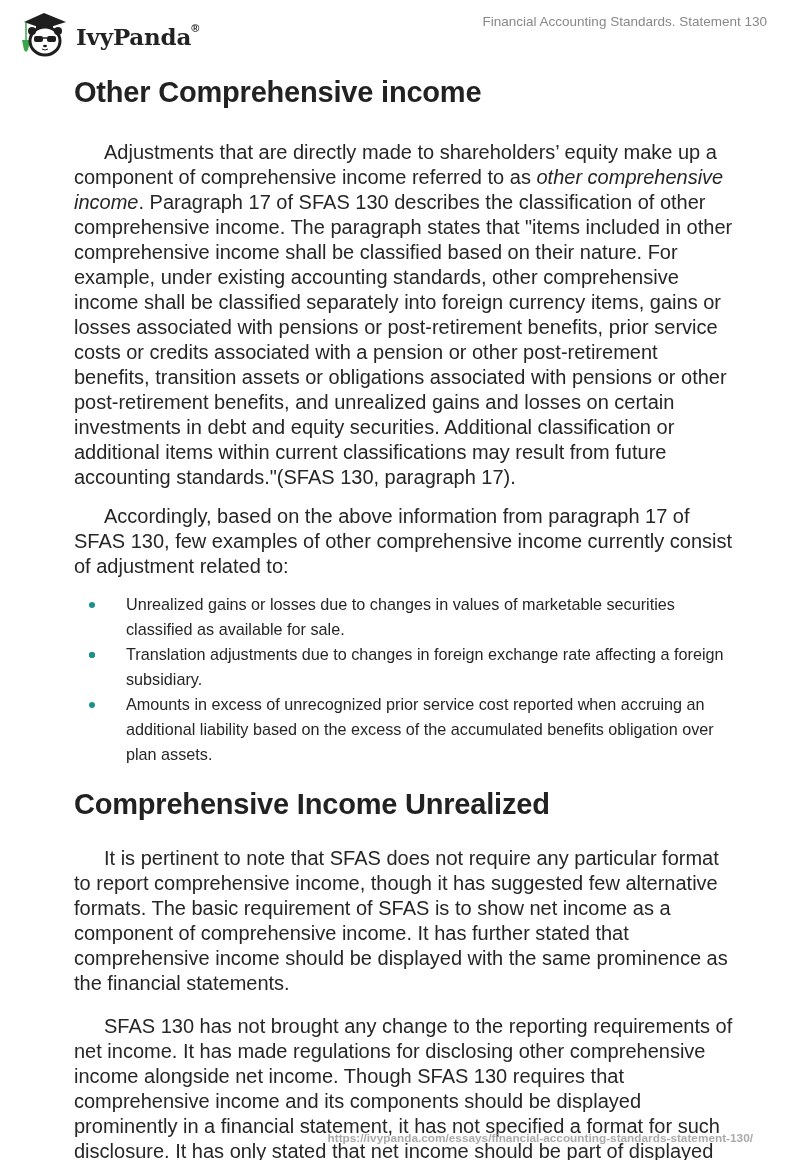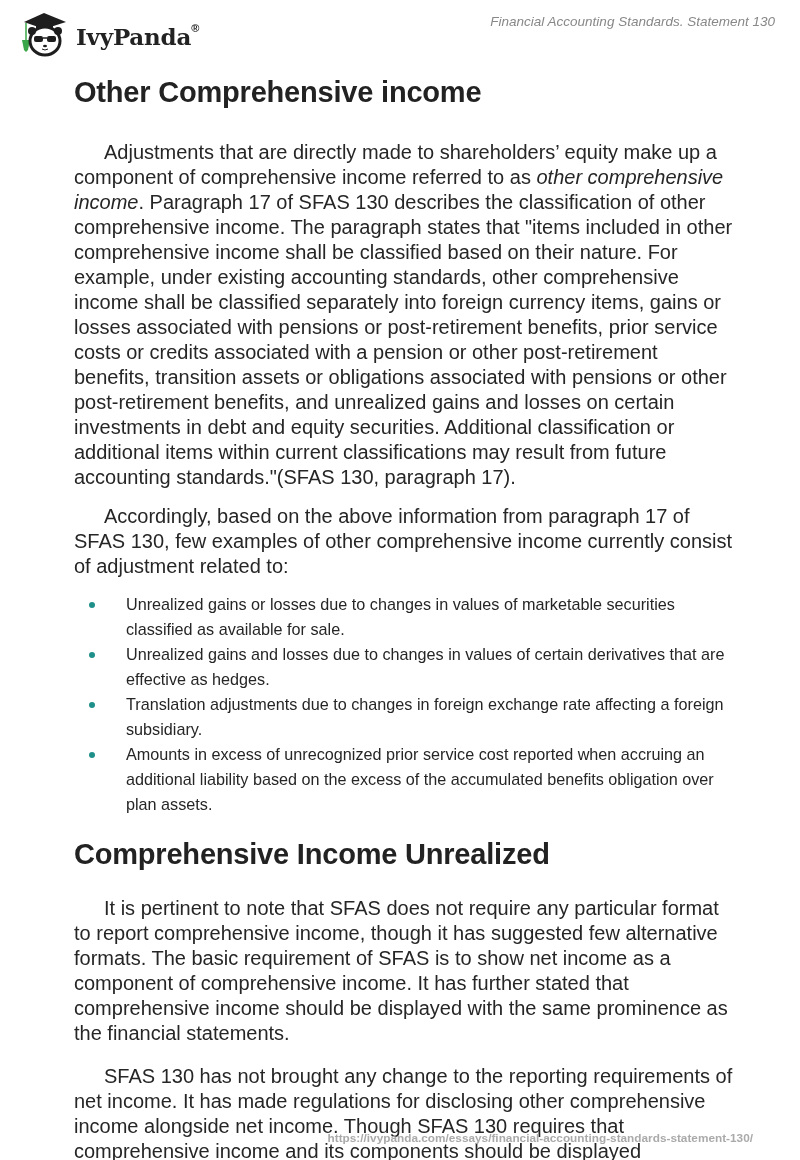--- a/index.html
+++ b/index.html
@@ -4,21 +4,21 @@
 <style>
   html, body { margin: 0; padding: 0; background: #ffffff; }
   body { width: 800px; height: 1160px; position: relative; overflow: hidden;
          font-family: "Liberation Sans", sans-serif; color: #222222; }
   .header { position: absolute; left: 0; top: 0; width: 800px; height: 60px; }
   .logo { position: absolute; left: 16px; top: 8px; display: flex; align-items: center; }
   .logo-mark { width: 56px; height: 50px; }
   .logo-text { font-family: "DejaVu Serif", serif; font-weight: bold; font-size: 23px; color: #222;
                margin-left: 4px; margin-top: 6px; letter-spacing: -0.2px; }
   .logo-text sup { font-size: 11px; font-family: "Liberation Sans", sans-serif; position: relative; top: -4px; }
-  .doc-title { position: absolute; right: 25px; top: 14px; font-size: 13.5px; color: #888888; font-style: italic; }
+  .doc-title { position: absolute; right: 33px; top: 14px; font-size: 13.5px; color: #888888; }
   .content { position: absolute; left: 74px; top: 72px; width: 660px; }
   h1 { font-size: 29px; font-weight: bold; margin: 0; color: #222; line-height: 40px; letter-spacing: -0.2px; }
   h1.sec1 { margin-top: 0; }
   p { font-size: 20px; line-height: 25px; margin: 0; text-indent: 30px; color: #262626; }
   .p1 { margin-top: 28px; }
   .p2 { margin-top: 14px; }
   ul { list-style: none; margin: 13px 0 0 0; padding: 0; }
   li { position: relative; padding-left: 52px; font-size: 16.2px; line-height: 25px; color: #262626; }
   li .bullet { position: absolute; left: 15px; top: 10px; width: 6px; height: 6px; border-radius: 50%; background: #1f8f8a; }
   h1.sec2 { margin-top: 17px; }
@@ -59,21 +59,21 @@
 
 <div class="content">
   <h1 class="sec1">Other Comprehensive income</h1>
 
   <p class="p1"><span>Adjustments that are directly made to shareholders’ equity make up a component of comprehensive income referred to as </span><em>other comprehensive income</em><span>. Paragraph 17 of SFAS 130 describes the classification of other comprehensive income. The paragraph states that "items included in other comprehensive income shall be classified based on their nature. For example, under existing accounting standards, other comprehensive income shall be classified separately into foreign currency items, gains or losses associated with pensions or post-retirement benefits, prior service costs or credits associated with a pension or other post-retirement benefits, transition assets or obligations associated with pensions or other post-retirement benefits, and unrealized gains and losses on certain investments in debt and equity securities. Additional classification or additional items within current classifications may result from future accounting standards."(SFAS 130, paragraph 17).</span></p>
 
   <p class="p2">Accordingly, based on the above information from paragraph 17 of SFAS 130, few examples of other comprehensive income currently consist of adjustment related to:</p>
 
   <ul>
     <li><span class="bullet"></span><span>Unrealized gains or losses due to changes in values of marketable securities classified as available for sale.</span></li>
-    <li><span class="bullet"></span><span>Unrealized gains and losses due to changes in values of certain derivatives that are effective as hedges.</span></li>
+    <li><span class="bullet"></span></li>
     <li><span class="bullet"></span><span>Translation adjustments due to changes in foreign exchange rate affecting a foreign subsidiary.</span></li>
     <li><span class="bullet"></span><span>Amounts in excess of unrecognized prior service cost reported when accruing an additional liability based on the excess of the accumulated benefits obligation over plan assets.</span></li>
   </ul>
 
   <h1 class="sec2">Comprehensive Income Unrealized</h1>
 
   <p class="p3">It is pertinent to note that SFAS does not require any particular format to report comprehensive income, though it has suggested few alternative formats. The basic requirement of SFAS is to show net income as a component of comprehensive income. It has further stated that comprehensive income should be displayed with the same prominence as the financial statements.</p>
 
   <p class="p4">SFAS 130 has not brought any change to the reporting requirements of net income. It has made regulations for disclosing other comprehensive income alongside net income. Though SFAS 130 requires that comprehensive income and its components should be displayed prominently in a financial statement, it has not specified a format for such disclosure. It has only stated that net income should be part of displayed</p>
 </div>

